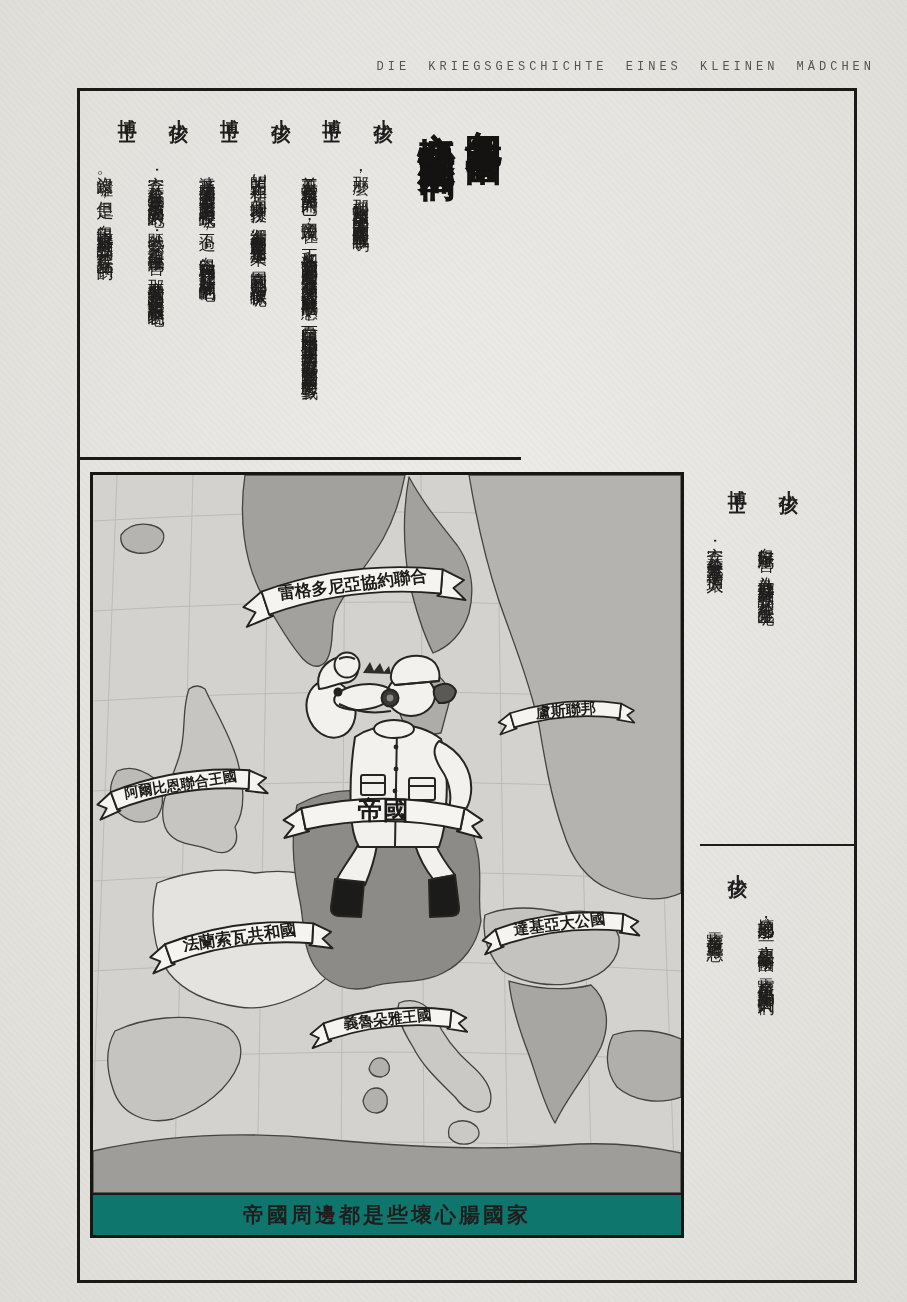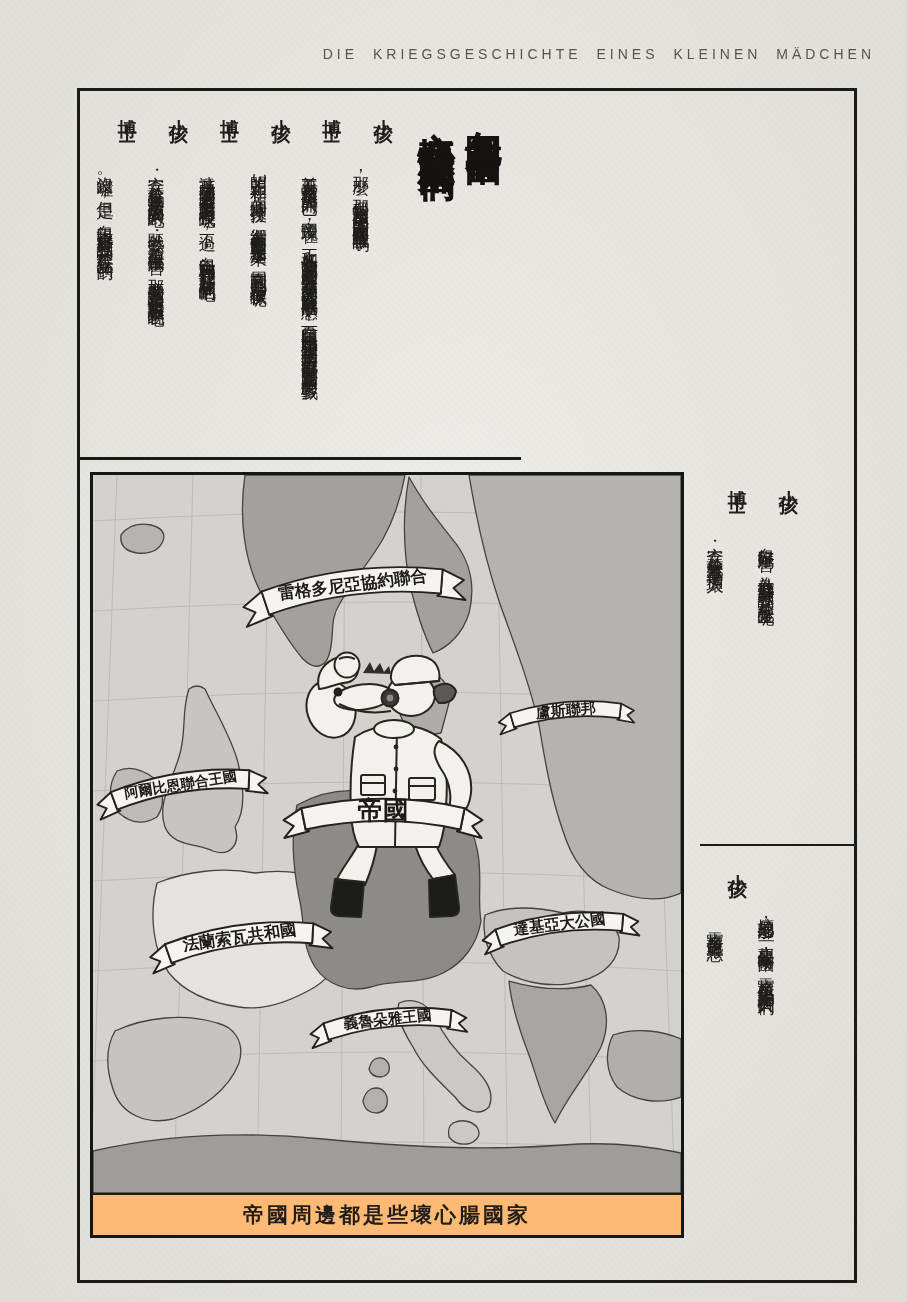--- a/index.html
+++ b/index.html
@@ -8,23 +8,23 @@
     background:#e9e7e2;
     font-family:"DejaVu Sans","Liberation Sans",sans-serif;
     color:#1f1e1c;
   }
   .paper-grain{position:absolute;inset:0;pointer-events:none;
     background:
       repeating-linear-gradient(47deg, rgba(120,115,105,0.025) 0 2px, rgba(255,255,255,0) 2px 5px),
       radial-gradient(ellipse at 50% 45%, rgba(255,255,255,0.25), rgba(90,85,75,0.07));
   }
   .series-header{
-    position:absolute;top:46px;right:32px;
-    font-family:Liberation Sans, sans-serif;
-    font-size:14px;letter-spacing:4px;word-spacing:7px;color:#56544e;
+    position:absolute;top:60px;right:32px;
+    font-family:Liberation Mono, monospace;
+    font-size:12px;letter-spacing:4px;word-spacing:7px;color:#56544e;
   }
   .frame{
     position:absolute;left:77px;top:88px;width:780px;height:1195px;
     border:3px solid #1a1a19;box-sizing:border-box;background:transparent;
   }
   
   .section-top{
     height:369px;border-bottom:3px solid #1a1a19;box-sizing:border-box;
     padding:12px 14px 8px 8px;
     writing-mode:vertical-rl;text-orientation:mixed;
@@ -38,21 +38,21 @@
   .spk{font-size:19px;font-weight:700;letter-spacing:5px;line-height:1.25;}
   .line{font-size:17px;letter-spacing:2px;line-height:1.26;padding-top:60px;box-sizing:border-box;height:100%;}
   
   .section-bottom{display:flex;align-items:flex-start;padding:12px 0 0 10px;box-sizing:border-box;height:817px;}
   .map-panel{
     width:594px;box-sizing:border-box;border:3px solid #161614;background:#d3d2ce;flex:none;
   }
   .map-panel svg{display:block;}
   .map-caption{
     height:40px;line-height:40px;text-align:center;
-    border-top:2.5px solid #1b1b19;background:#fdba74;
+    border-top:2.5px solid #1b1b19;background:#0f766e;
     font-size:21px;font-weight:700;letter-spacing:3px;
   }
   .side-col{flex:1;margin-left:14px;margin-top:2px;}
   .side-block{writing-mode:vertical-rl;text-orientation:mixed;}
   .side-top{height:360px;}
   .side-bottom{height:402px;}
   .side-block .line{padding-top:60px;}
   .side-block .line.cont{padding-top:46px;}
   .side-divider{width:156px;border-top:2.5px solid #1c1c1a;margin:10px 0 12px 2px;}
   svg text{font-family:"DejaVu Sans","Liberation Sans",sans-serif;font-weight:700;fill:#1d1c1a;}

